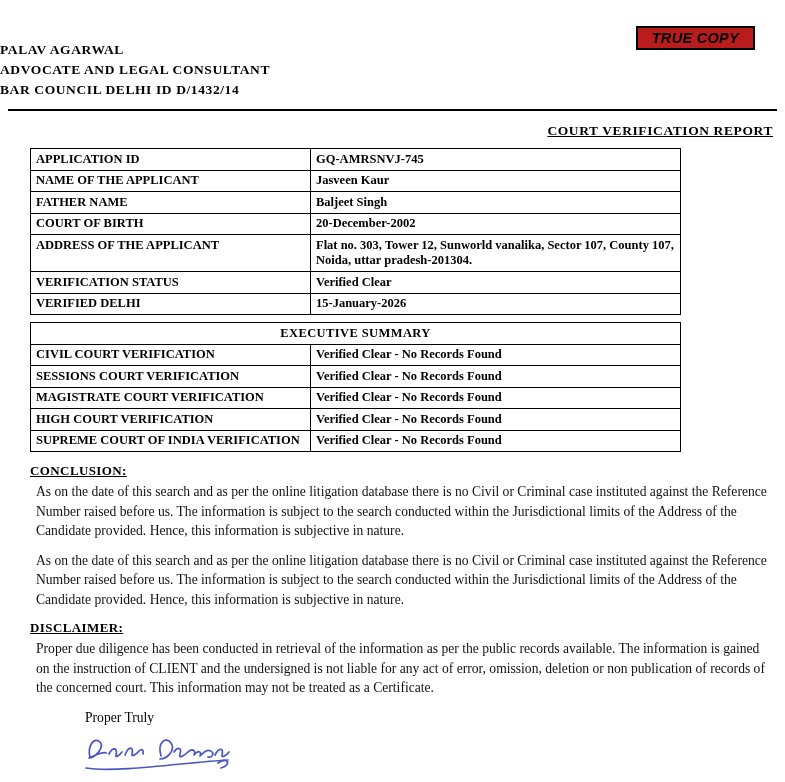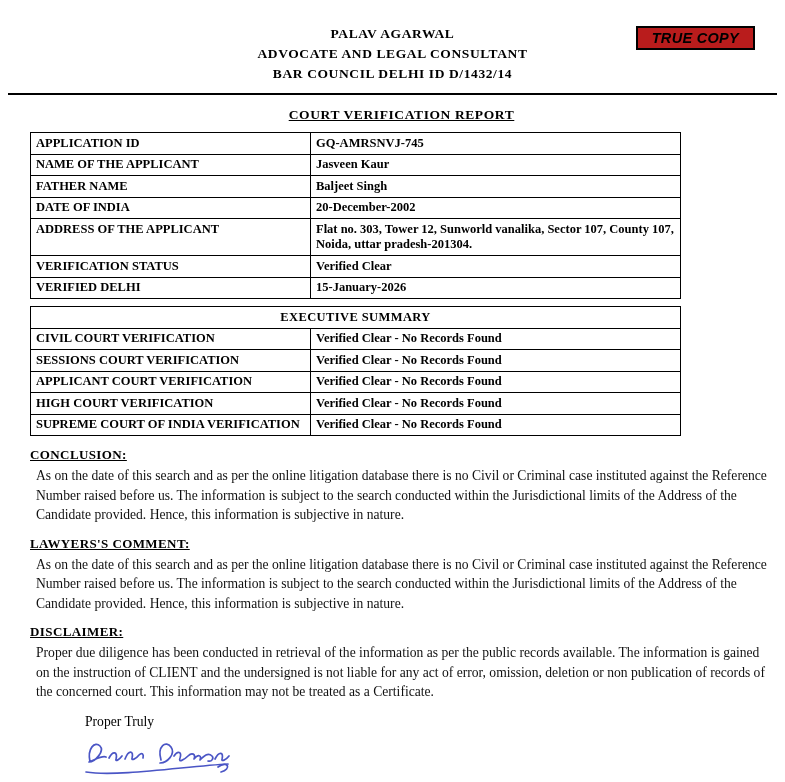--- a/index.html
+++ b/index.html
@@ -8,40 +8,40 @@
     width: 785px;
     height: 782px;
     background: #ffffff;
     font-family: "Liberation Serif", serif;
     color: #000;
     overflow: hidden;
   }
   .doc { position: relative; width: 785px; height: 782px; }
 
   
-  .header { position: relative; padding-top: 24px; text-align: center; }
+  .header { position: relative; padding-top: 40px; text-align: left; }
   .header .h-line { font-weight: bold; font-size: 13.5px; line-height: 20px; letter-spacing: 0.6px; }
   .stamp {
     position: absolute;
     top: 26px; right: 30px;
     border: 2.5px solid #000;
     padding: 2px 14px;
     font-family: "Liberation Sans", sans-serif;
     font-style: italic;
     font-weight: bold;
     font-size: 14.5px;
     letter-spacing: 0.3px;
     background: #b91c1c;
   }
   .rule { border-top: 2px solid #000; margin: 9px 8px 0 8px; }
 
   
   .content { padding: 0 12px 0 30px; }
   .report-title {
-    text-align: center;
+    text-align: right;
     font-weight: bold;
     font-size: 13.5px;
     letter-spacing: 0.6px;
     text-decoration: underline;
     margin: 12px 0 9px 0;
   }
 
   table.grid {
     width: 651px;
     border-collapse: collapse;
@@ -109,21 +109,21 @@
         </tr>
         <tr>
           <td>NAME OF THE APPLICANT</td>
           <td>Jasveen Kaur</td>
         </tr>
         <tr>
           <td>FATHER NAME</td>
           <td>Baljeet Singh</td>
         </tr>
         <tr>
-          <td>DATE OF INDIA</td>
+          <td>COURT OF BIRTH</td>
           <td>20-December-2002</td>
         </tr>
         <tr>
           <td>ADDRESS OF THE APPLICANT</td>
           <td>Flat no. 303, Tower 12, Sunworld vanalika, Sector 107, County 107, Noida, uttar pradesh-201304.</td>
         </tr>
         <tr>
           <td>VERIFICATION STATUS</td>
           <td>Verified Clear</td>
         </tr>
@@ -145,38 +145,37 @@
         </tr>
         <tr>
           <td>CIVIL COURT VERIFICATION</td>
           <td class="summary-value">Verified Clear - No Records Found</td>
         </tr>
         <tr>
           <td>SESSIONS COURT VERIFICATION</td>
           <td class="summary-value">Verified Clear - No Records Found</td>
         </tr>
         <tr>
-          <td>APPLICANT COURT VERIFICATION</td>
+          <td>MAGISTRATE COURT VERIFICATION</td>
           <td class="summary-value">Verified Clear - No Records Found</td>
         </tr>
         <tr>
           <td>HIGH COURT VERIFICATION</td>
           <td class="summary-value">Verified Clear - No Records Found</td>
         </tr>
         <tr>
           <td>SUPREME COURT OF INDIA VERIFICATION</td>
           <td class="summary-value">Verified Clear - No Records Found</td>
         </tr>
       </tbody>
     </table>
 
     <div class="section-heading">CONCLUSION:</div>
     <p class="section-body">As on the date of this search and as per the online litigation database there is no Civil or Criminal case instituted against the Reference Number raised before us. The information is subject to the search conducted within the Jurisdictional limits of the Address of the Candidate provided. Hence, this information is subjective in nature.</p>
 
-    <div class="section-heading">LAWYERS'S COMMENT:</div>
     <p class="section-body">As on the date of this search and as per the online litigation database there is no Civil or Criminal case instituted against the Reference Number raised before us. The information is subject to the search conducted within the Jurisdictional limits of the Address of the Candidate provided. Hence, this information is subjective in nature.</p>
 
     <div class="section-heading">DISCLAIMER:</div>
     <p class="section-body">Proper due diligence has been conducted in retrieval of the information as per the public records available. The information is gained on the instruction of CLIENT and the undersigned is not liable for any act of error, omission, deletion or non publication of records of the concerned court. This information may not be treated as a Certificate.</p>
 
     <div class="closing">Proper Truly</div>
 
     <div class="signature-wrap">
       <svg width="165" height="52" viewBox="0 0 165 52" aria-hidden="true">
         <g fill="none" stroke="#4a55c5" stroke-width="1.7" stroke-linecap="round" stroke-linejoin="round">

